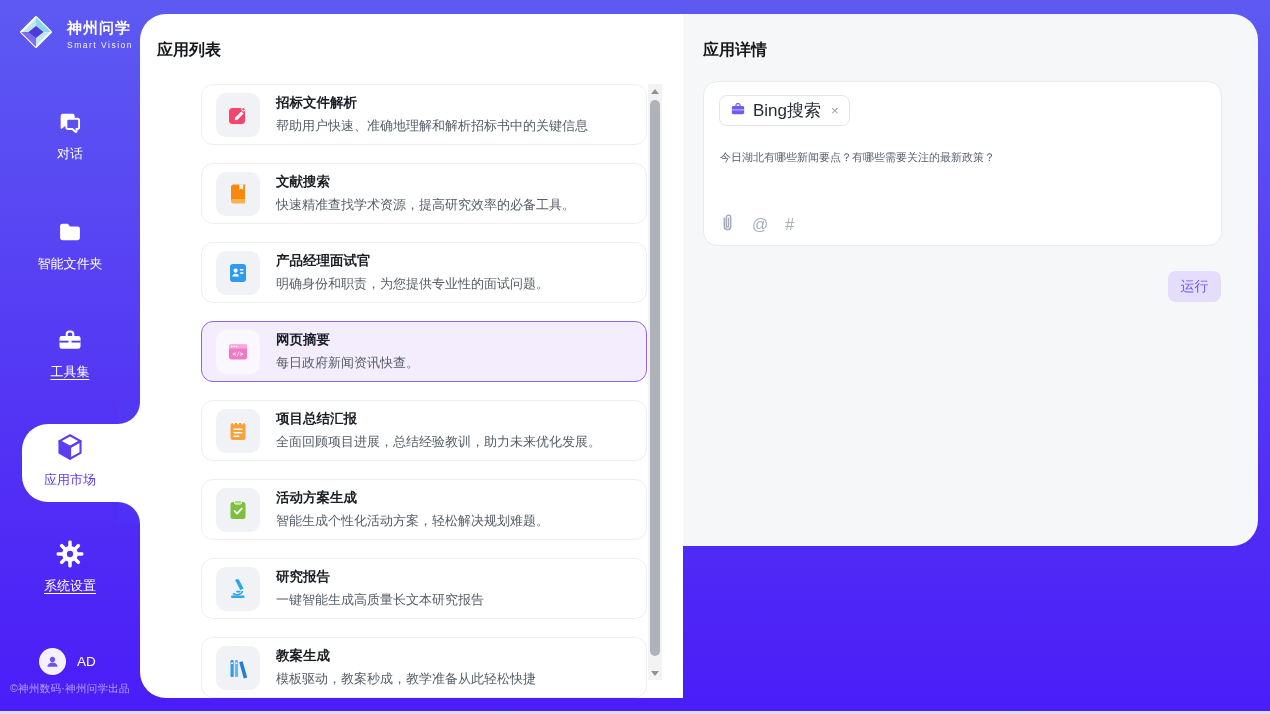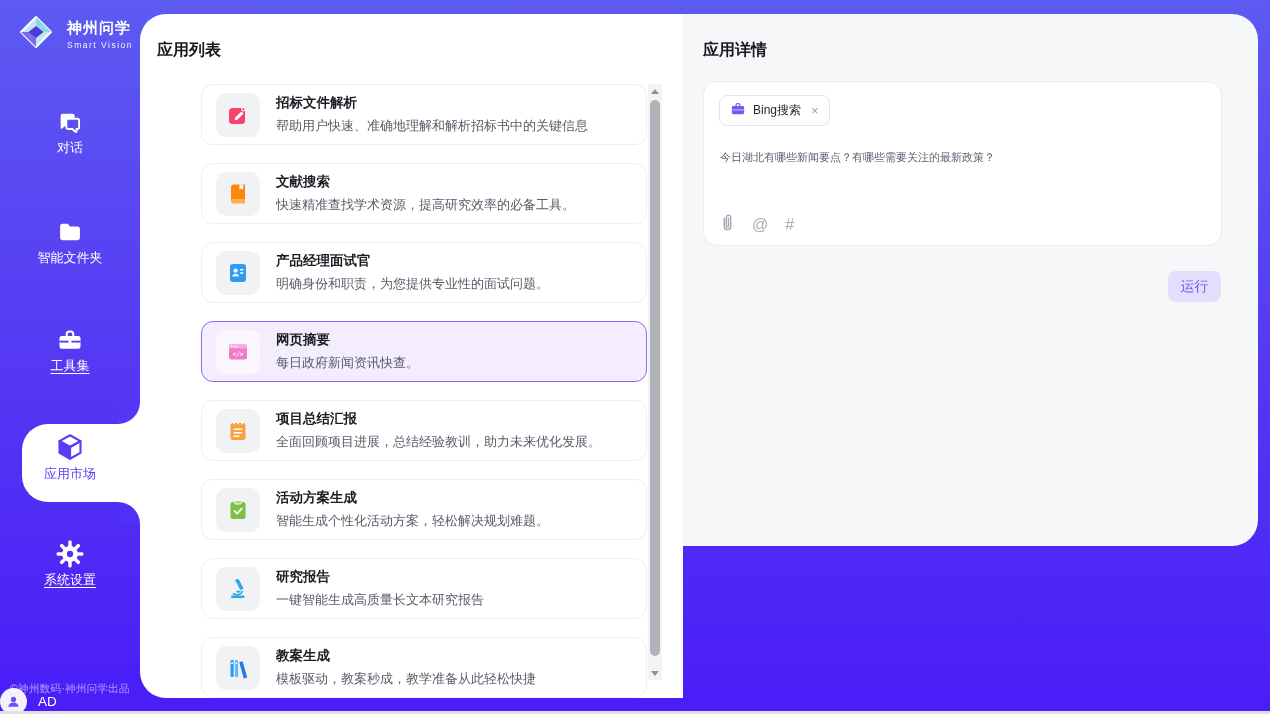--- a/index.html
+++ b/index.html
@@ -6,34 +6,34 @@
   body{width:1270px;height:714px;overflow:hidden;font-family:"Liberation Sans","DejaVu Sans",sans-serif;}
   .app{position:fixed;left:0;top:0;width:1270px;height:714px;
        background:linear-gradient(180deg,#5D5AF2 0%,#5436F4 55%,#4A1DF8 100%);}
   .bottom-line{position:absolute;left:0;bottom:0;width:1270px;height:3px;background:#DFDFE8;z-index:9;}
 
   
   .sidebar{position:absolute;left:0;top:0;width:140px;height:714px;}
   .logo{position:absolute;left:18px;top:14px;display:flex;align-items:center;gap:13px;}
   .logo-name{font-size:15px;font-weight:bold;color:#fff;letter-spacing:1px;}
   .logo-sub{font-size:8.5px;color:rgba(255,255,255,.92);letter-spacing:1.5px;margin-top:2px;}
-  .nav{position:absolute;left:0;width:140px;display:flex;flex-direction:column;align-items:center;
+  .nav{position:absolute;left:0;width:140px;display:flex;flex-direction:column;align-items:center;gap:6px;
        color:#fff;font-size:13px;cursor:pointer;z-index:3;}
   .nav-chat{top:108px}.nav-folder{top:218px}.nav-tools{top:326px}.nav-market{top:432px}.nav-settings{top:540px}
   .nav .ul{text-decoration:underline;text-underline-offset:3px;}
   .nav-market{color:#5B3DF5;}
   .active-bubble{position:absolute;left:22px;top:424px;width:118px;height:78px;background:#fff;
                  border-radius:26px 0 0 26px;z-index:2;}
   .notch{position:absolute;right:0;width:22px;height:22px;background:#fff;z-index:1;}
   .notch.top{top:402px}.notch.bottom{top:502px}
   .notch .fill{width:100%;height:100%;}
   .notch.top .fill{background:#5237F5;border-radius:0 0 22px 0;}
   .notch.bottom .fill{background:#4F30F6;border-radius:0 22px 0 0;}
   .user{position:absolute;left:0;top:648px;width:140px;display:flex;align-items:center;gap:11px;
-        box-sizing:border-box;cursor:pointer;margin-top:40px;}
+        padding-left:39px;box-sizing:border-box;cursor:pointer;}
   .avatar{width:27px;height:27px;border-radius:50%;background:#F4F1FC;display:flex;align-items:center;justify-content:center;}
   .user-label{color:#fff;font-size:13.5px;}
   .sidebar-footer{position:absolute;left:0;top:682px;width:140px;text-align:center;font-size:10.5px;
                   color:rgba(255,255,255,.55);letter-spacing:.3px;white-space:nowrap;}
 
   
   .list-panel{position:absolute;left:140px;top:14px;width:543px;height:684px;background:#fff;
               border-radius:26px 0 0 26px;overflow:hidden;}
   .lp-title{position:absolute;left:17px;top:26px;font-size:16px;font-weight:bold;color:#16181D;}
   .cards{position:absolute;left:18px;top:70px;width:489px;}
@@ -53,21 +53,21 @@
   .sb-thumb{position:absolute;left:2px;top:16px;width:10px;height:556px;background:#AFB2B8;border-radius:5px;}
 
   
   .detail-panel{position:absolute;left:683px;top:14px;width:575px;height:532px;background:#F6F7F9;
                 border-radius:0 26px 26px 0;}
   .dp-title{position:absolute;left:20px;top:26px;font-size:16px;font-weight:bold;color:#16181D;}
   .prompt-card{position:absolute;left:20px;top:67px;width:519px;height:165px;background:#fff;
                border:1px solid #E9EAEE;border-radius:14px;box-sizing:border-box;}
   .tool-tag{position:absolute;left:15px;top:13px;height:31px;display:inline-flex;align-items:center;gap:7px;
             padding:0 10px;border:1px solid #E4E5E9;border-radius:8px;background:#fff;box-sizing:border-box;cursor:pointer;}
-  .tag-label{font-size:12px;color:#262B33;}
+  .tag-label{font-size:17px;color:#262B33;}
   .tag-close{font-size:13px;color:#9AA0AA;margin-left:3px;cursor:pointer;}
   .prompt-text{position:absolute;left:16px;top:68px;width:485px;font-size:11px;color:#5A6170;cursor:text;}
   .composer-icons{position:absolute;left:16px;top:131px;display:flex;align-items:center;gap:17px;
                   color:#A6ACB8;font-size:16px;}
   .composer-icons span{cursor:pointer;}
   .run-btn{position:absolute;left:485px;top:257px;width:53px;height:31px;background:#E4DDFB;color:#7557F8;
            font-size:14px;border:none;border-radius:8px;display:flex;align-items:center;justify-content:center;
            cursor:pointer;font-family:inherit;}
 </style>
 </head>

